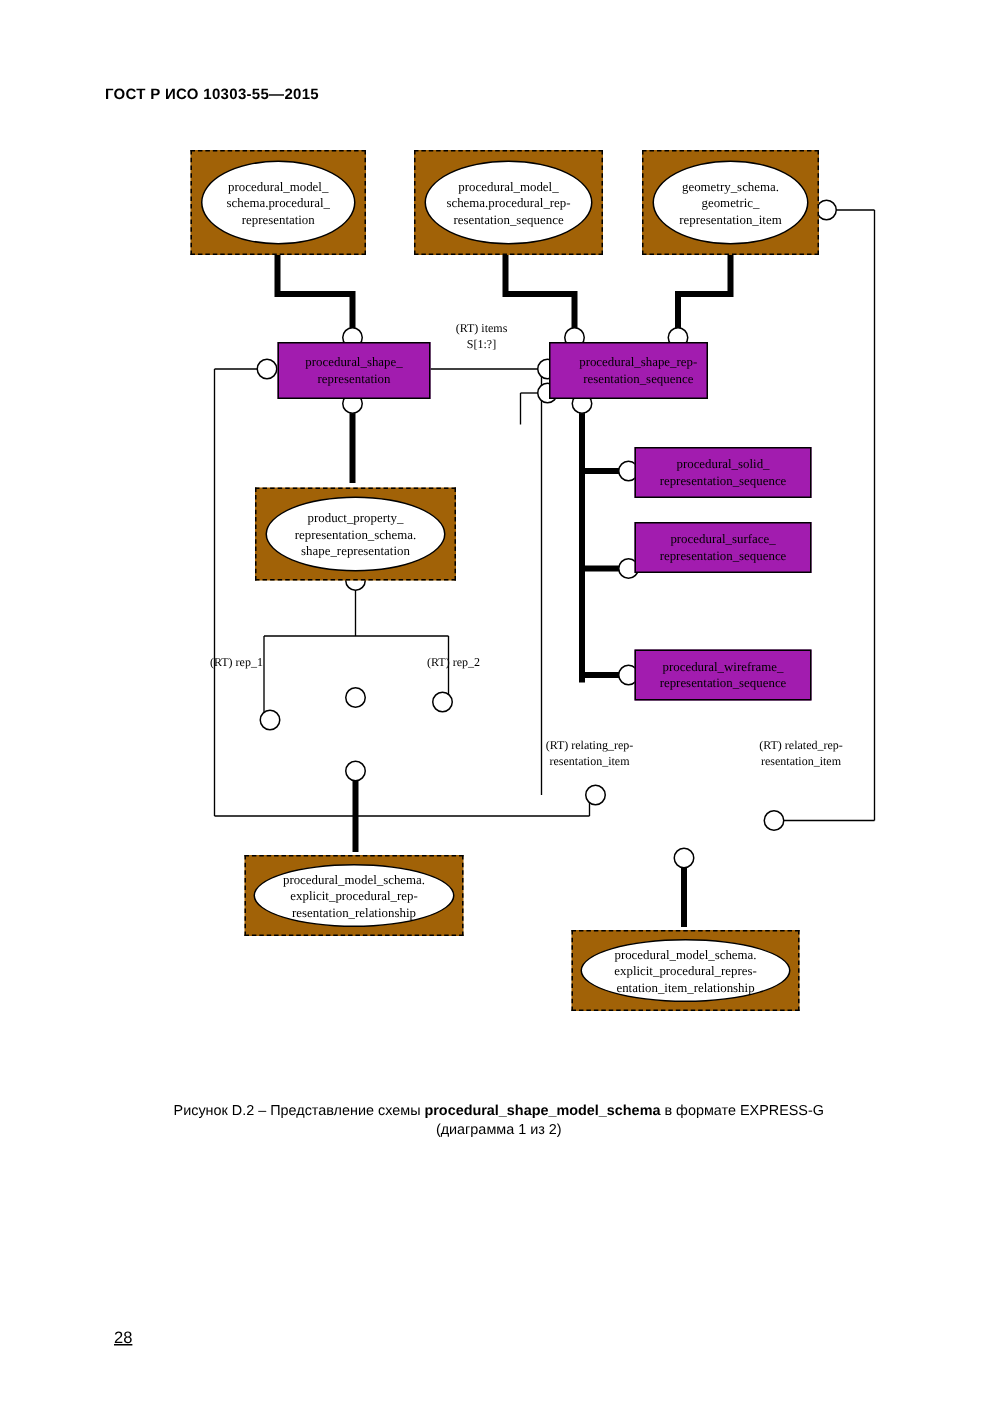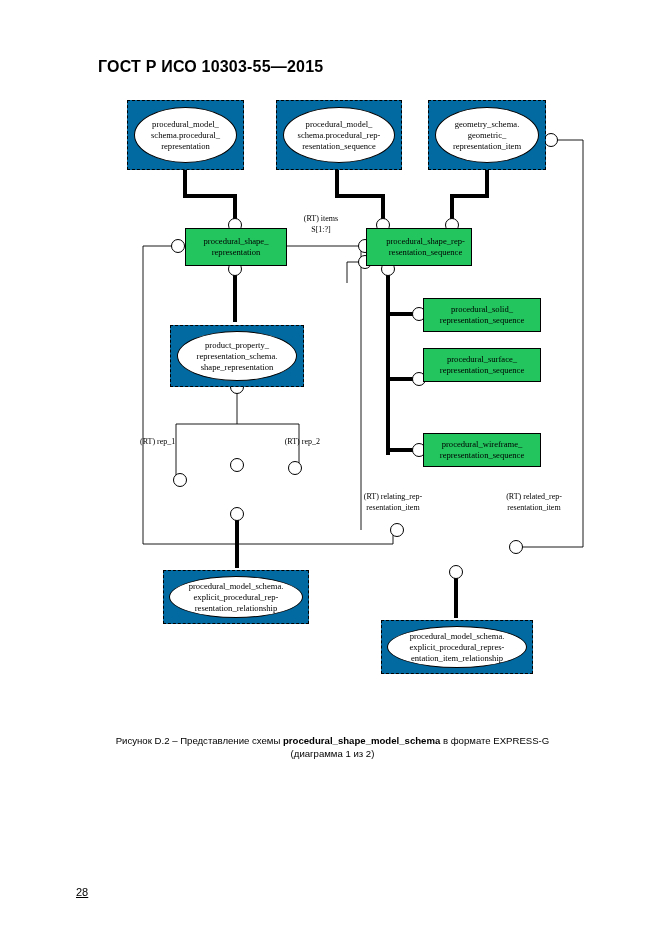--- a/index.html
+++ b/index.html
@@ -23,24 +23,23 @@
     height: 935px;
   }
 
   
   .doc-header {
     position: absolute;
     left: 70px;
     top: 58px;
     font-family: "Liberation Sans", sans-serif;
     font-weight: bold;
-    font-size: 16px;
+    font-size: 10px;
     letter-spacing: 0.2px;
     white-space: nowrap;
-    margin-left: 28px;
   }
   .page-number {
     position: absolute;
     left: 76px;
     top: 886px;
     font-family: "Liberation Sans", sans-serif;
     font-size: 11px;
     text-decoration: underline;
   }
 
@@ -75,33 +74,33 @@
     position: absolute;
     box-sizing: border-box;
     display: flex;
     align-items: center;
     justify-content: center;
     text-align: center;
     font-family: "Liberation Serif", serif;
     font-size: 8.6px;
     line-height: 11px;
     color: #000;
-    background: #22c55e;
+    background: #a21caf;
   }
   
   .entity {
     border: 1px solid #000;
     padding: 2px 3px;
   }
   
   .import-frame {
     position: absolute;
     box-sizing: border-box;
     border: 1px dashed #000;
-    background: #0369a1;
+    background: #a16207;
   }
   .import-inner {
     position: absolute;
     box-sizing: border-box;
     border: 1px solid #000;
     border-radius: 50% / 50%;
     background: #ffffff;
     display: flex;
     align-items: center;
     justify-content: center;

